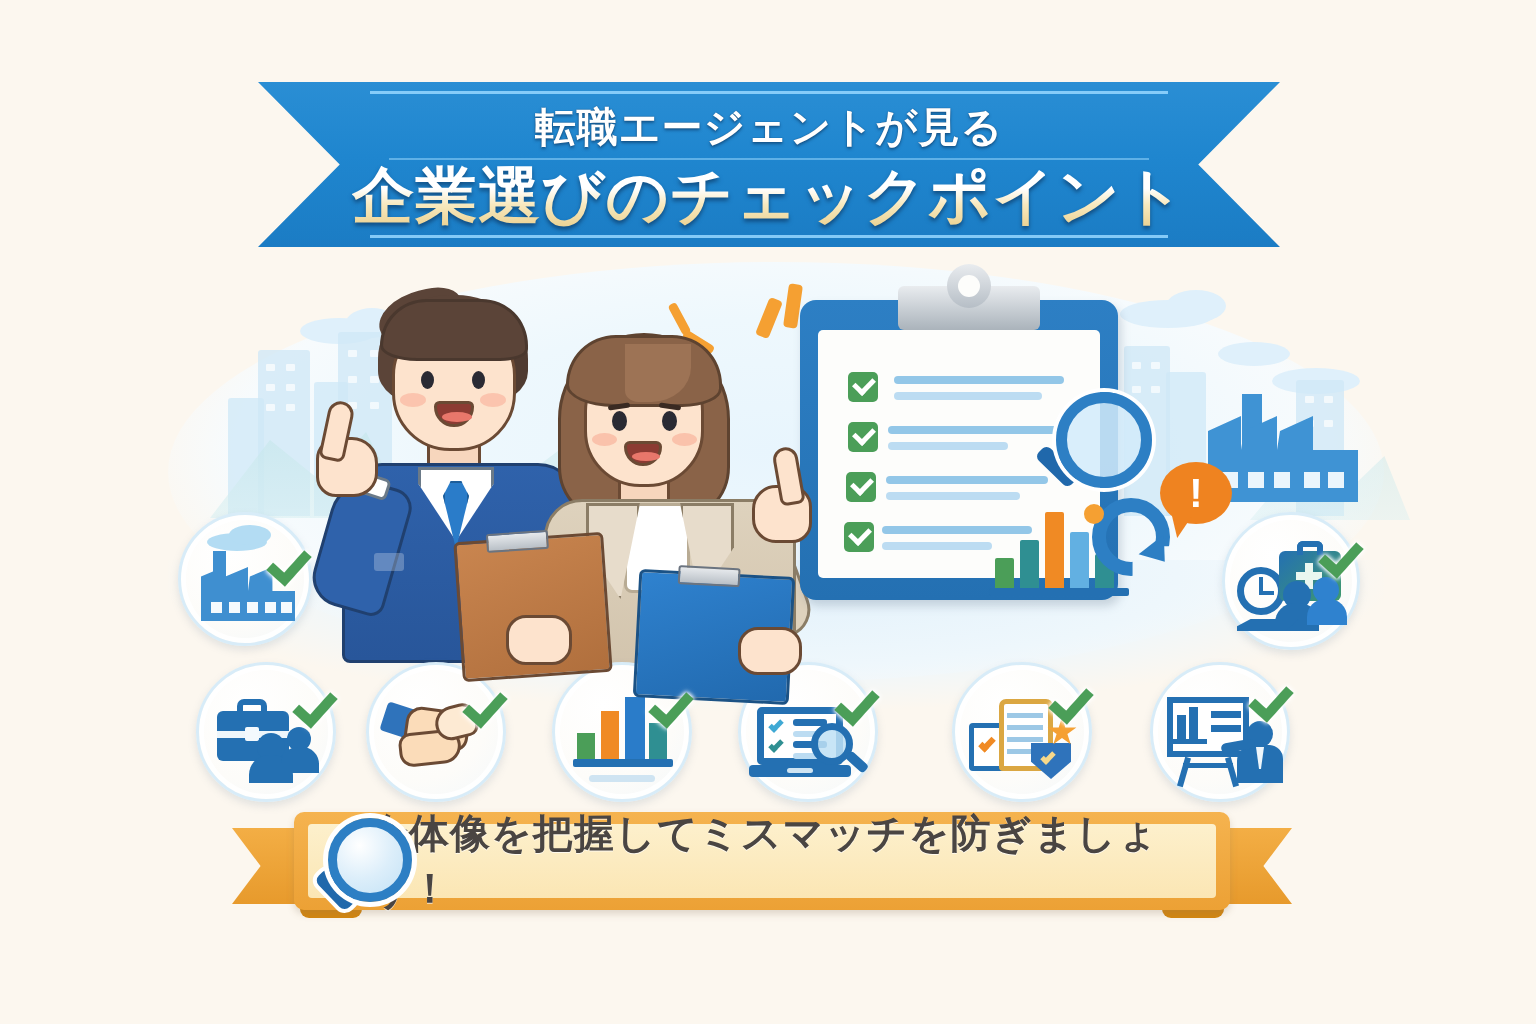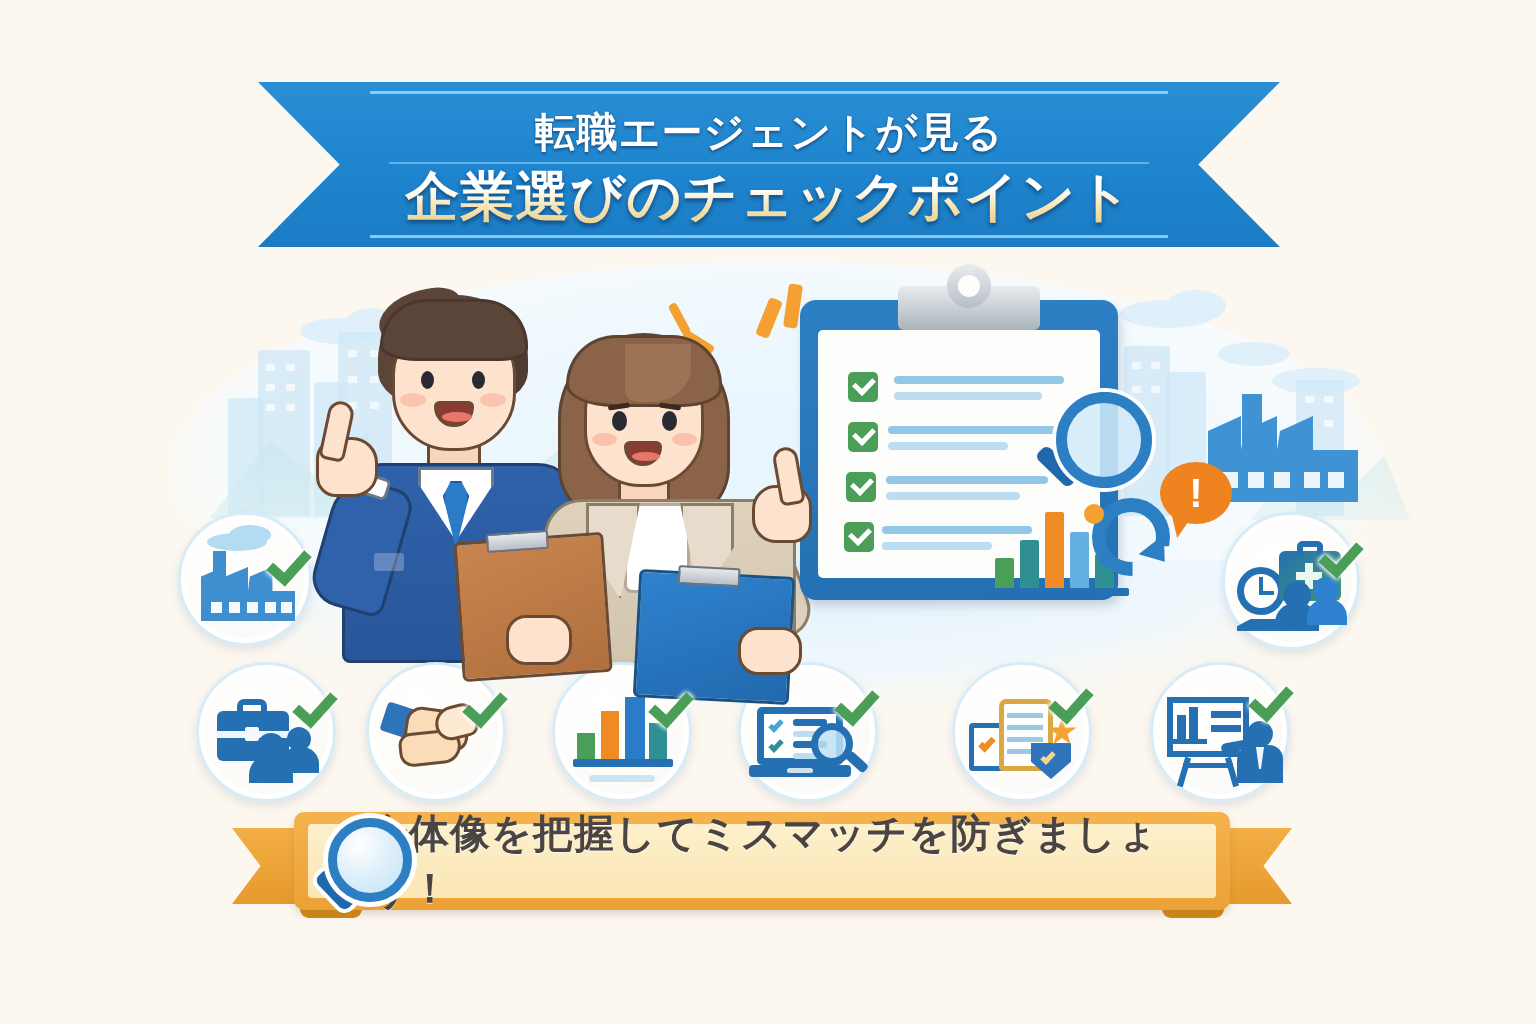--- a/index.html
+++ b/index.html
@@ -27,21 +27,21 @@
 
   #title-sub{
     font-size:41px; font-weight:bold; color:#ffffff; letter-spacing:1px;
     text-shadow:0 2px 3px rgba(10,45,85,.55), 0 0 1px rgba(10,45,85,.8);
     margin-bottom:2px; margin-top:6px; line-height:1.1;
   }
   #title-divider{
     width:760px; height:2px; background:rgba(160,220,255,.5); margin:5px 0 3px;
   }
   #title-main{
-    font-size:54px; font-weight:bold; letter-spacing:1px; line-height:1.08;
+    font-size:62px; font-weight:bold; letter-spacing:1px; line-height:1.08;
     background:linear-gradient(180deg,#ffffff 0%,#ffffff 38%,#f8e9bf 62%,#e9cf8d 100%);
     -webkit-background-clip:text; background-clip:text; color:transparent;
     -webkit-text-fill-color:transparent;
     filter:drop-shadow(0 3px 2px rgba(8,42,80,.6));
   }
 
   
   #scene{
     position:absolute; left:168px; top:262px; width:1216px; height:420px;
     background:radial-gradient(ellipse 62% 70% at 50% 45%, #e8f5fd 0%, #eef8fd 45%, #f7fbfd 72%, rgba(252,247,239,0) 86%);

